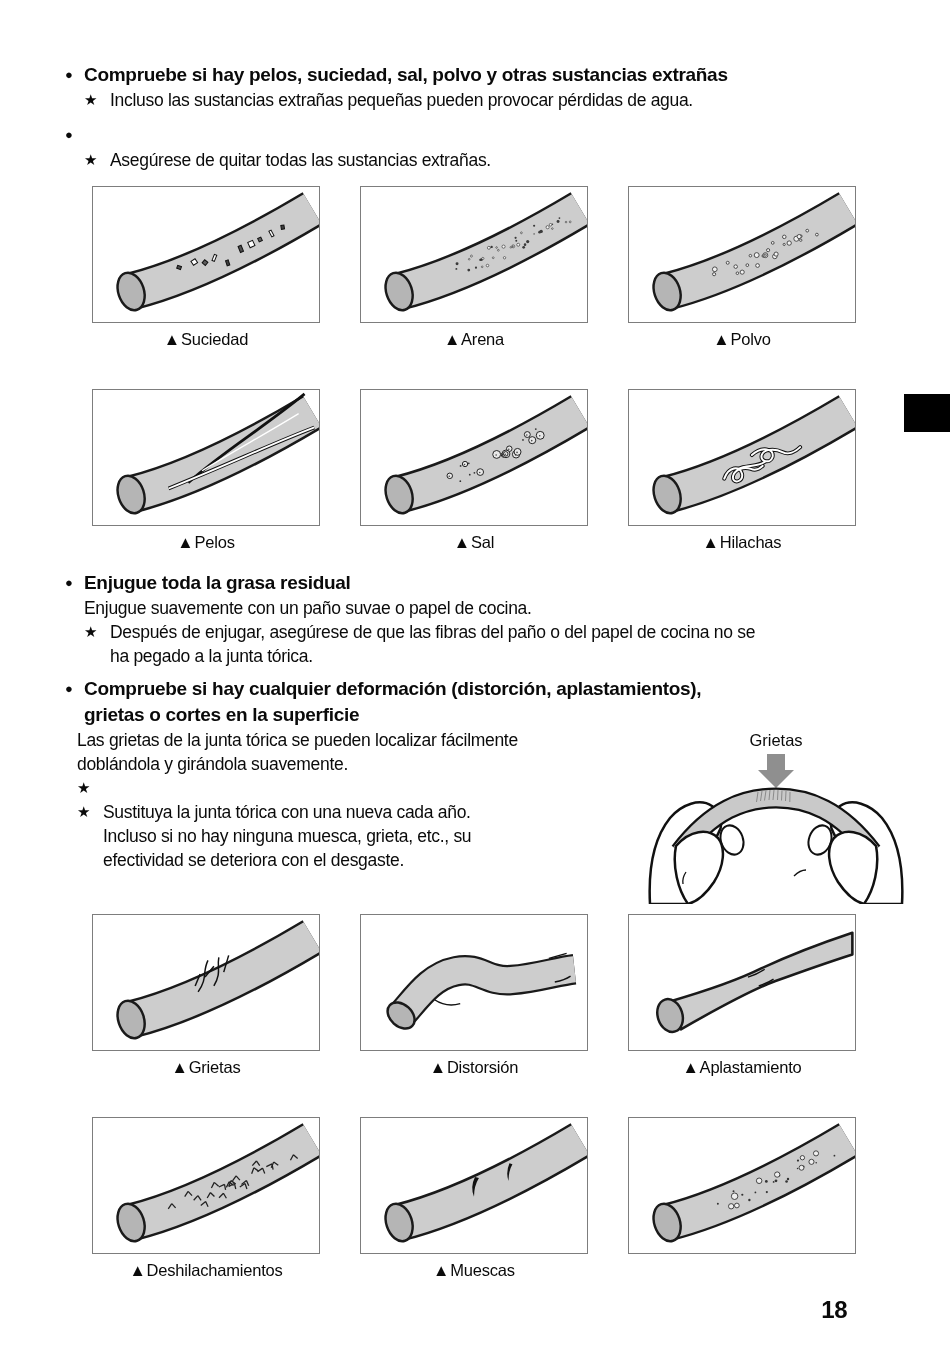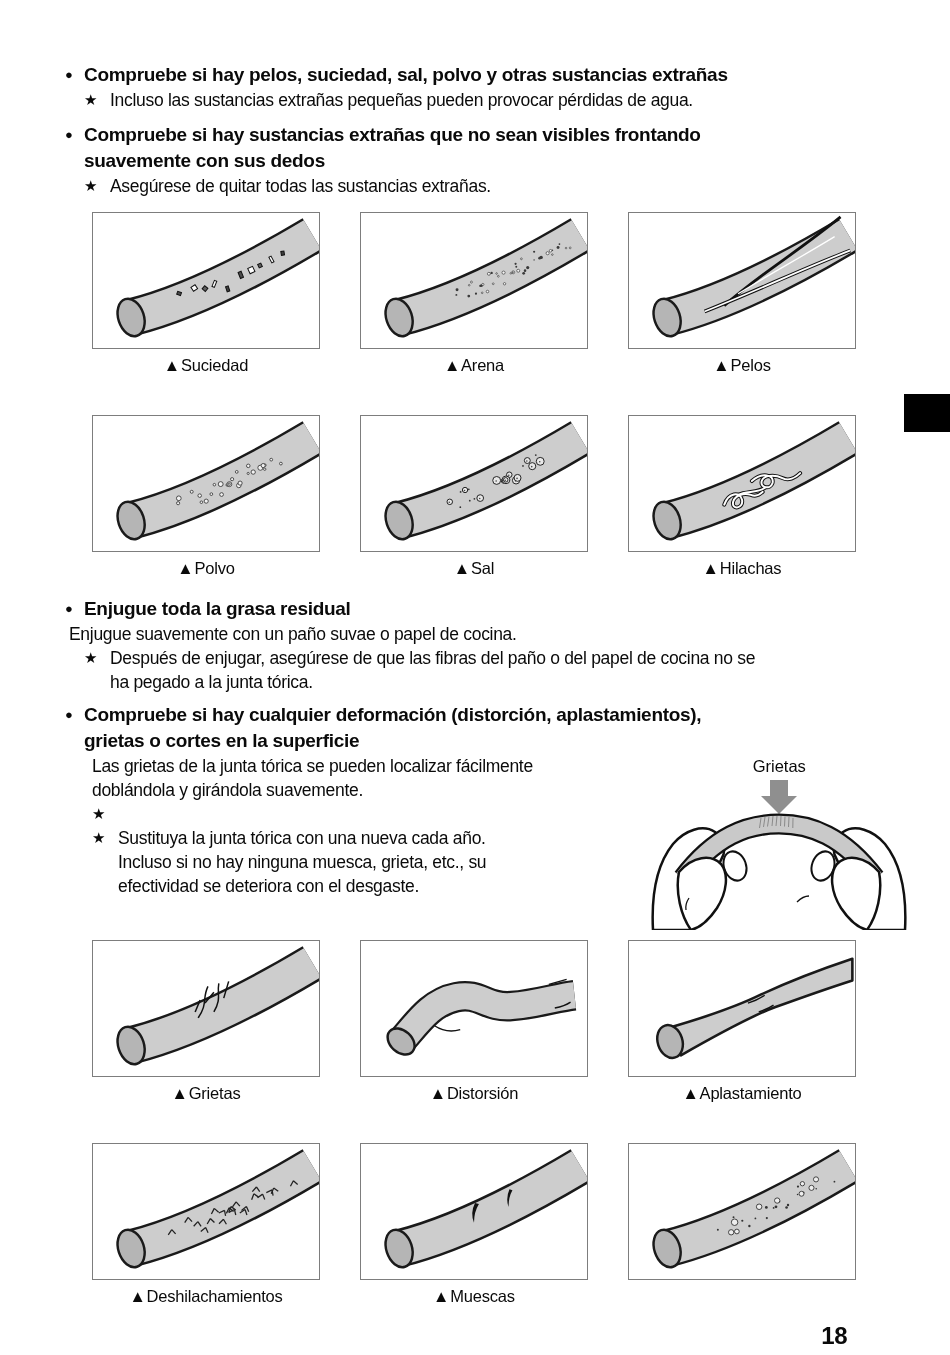--- a/index.html
+++ b/index.html
@@ -5,30 +5,30 @@
   html,body{margin:0;padding:0;background:#fff;}
   .page{position:relative;width:950px;height:1355px;background:#ffffff;overflow:hidden;
         font-family:"Liberation Sans",sans-serif;color:#0a0a0a;}
   .content{padding:62px 40px 0 65px;}
   .sec{margin-bottom:0;}
   .item-head{display:flex;font-weight:bold;font-size:19px;line-height:26px;letter-spacing:-0.3px;}
   .dot{flex:none;width:19px;font-size:13px;line-height:26px;}
   .pre{white-space:pre-line;}
   .note{display:flex;margin-left:19px;font-size:17.5px;line-height:24px;letter-spacing:-0.3px;}
   .star{flex:none;width:26px;font-size:15px;line-height:24px;}
-  .body-text{margin-left:4px;font-size:17.5px;line-height:24px;letter-spacing:-0.3px;}
+  .body-text{margin-left:19px;font-size:17.5px;line-height:24px;letter-spacing:-0.3px;}
   .mb8{margin-bottom:8px;} .mb10{margin-bottom:10px;}
   .fig-grid{display:flex;flex-wrap:wrap;width:794px;margin:14px 0 0 27px;column-gap:55px;row-gap:9px;gap:40px;}
   .fig{width:228px;}
   .fig-box{width:228px;height:137px;box-sizing:border-box;border:1px solid #7d7d7d;background:#fff;}
   .fig-box svg{display:block;}
   .fig-cap{text-align:center;font-size:16.5px;line-height:20px;margin-top:6px;letter-spacing:-0.2px;}
   .tri{padding-right:1px;}
   .grid-mt{margin-top:18px;}
-  .cols{display:flex;margin-left:27px;}
+  .cols{display:flex;margin-left:12px;}
   .col-left{width:548px;}
   .col-left .note{margin-left:0;}
   .col-left .body-text{margin-left:0;}
   .col-right{width:266px;margin-left:18px;text-align:center;padding-top:2px;}
   .grietas-label{font-size:16.5px;line-height:20px;margin-bottom:2px;}
   .page-number{text-align:right;margin:16px 63px 0 0;font-size:24px;font-weight:bold;letter-spacing:-0.5px;}
   .side-tab{position:absolute;right:0;top:394px;width:46px;height:38px;background:#000;}
 </style>
 </head>
 <body>
@@ -45,22 +45,20 @@
       </div>
       <div class="note mb10">
         <span class="star">★</span>
         <span class="pre">Incluso las sustancias extrañas pequeñas pueden provocar pérdidas de agua.</span>
       </div>
     </div>
 
     <div class="sec">
       <div class="item-head">
         <span class="dot">●</span>
-        <span class="pre">Compruebe si hay sustancias extrañas que no sean visibles frontando
-suavemente con sus dedos</span>
       </div>
       <div class="note">
         <span class="star">★</span>
         <span class="pre">Asegúrese de quitar todas las sustancias extrañas.</span>
       </div>
     </div>
 
     <div class="fig-grid" id="grid1">
         <div class="fig">
           <div class="fig-box">
@@ -131,34 +129,20 @@
             </svg>
           </div>
           <div class="fig-cap"><span class="tri">▲</span><span class="pre">Arena</span></div>
         </div>
         <div class="fig">
           <div class="fig-box">
             <svg width="226" height="135" viewBox="0 0 228 137">
               <path d="M38,106 C90,93 155,62 222,22" fill="none" stroke="#1a1a1a" stroke-width="39"></path>
               <path d="M38,106 C90,93 155,62 222,22" fill="none" stroke="#cdcdcd" stroke-width="34"></path>
               <ellipse cx="38" cy="106" rx="13" ry="19.5" transform="rotate(-18 38 106)" fill="#b5b5b5" stroke="#1a1a1a" stroke-width="2.5"></ellipse>
-              <path d="M214,4 C170,40 132,62 96,94" fill="none" stroke="#111" stroke-width="2.8"></path>
-              <path d="M224,38 C182,54 140,74 76,100" fill="none" stroke="#111" stroke-width="3.8"></path>
-              <path d="M224,38 C182,54 140,74 76,100" fill="none" stroke="#fff" stroke-width="1.8"></path>
-              <path d="M208,24 C172,46 142,62 110,82" fill="none" stroke="#fff" stroke-width="1.3"></path>
-            </svg>
-          </div>
-          <div class="fig-cap"><span class="tri">▲</span><span class="pre">Pelos</span></div>
-        </div>
-        <div class="fig">
-          <div class="fig-box">
-            <svg width="226" height="135" viewBox="0 0 228 137">
-              <path d="M38,106 C90,93 155,62 222,22" fill="none" stroke="#1a1a1a" stroke-width="39"></path>
-              <path d="M38,106 C90,93 155,62 222,22" fill="none" stroke="#cdcdcd" stroke-width="34"></path>
-              <ellipse cx="38" cy="106" rx="13" ry="19.5" transform="rotate(-18 38 106)" fill="#b5b5b5" stroke="#1a1a1a" stroke-width="2.5"></ellipse>
               <circle cx="99.5" cy="76.9" r="1.5" fill="#f2f2f2" stroke="#3d3d3d" stroke-width="0.9"></circle>
               <circle cx="156.9" cy="50.6" r="1.8" fill="#f2f2f2" stroke="#3d3d3d" stroke-width="0.9"></circle>
               <circle cx="140.5" cy="64.1" r="1.6" fill="#f2f2f2" stroke="#3d3d3d" stroke-width="0.9"></circle>
               <circle cx="128.9" cy="69.1" r="2.5" fill="#f2f2f2" stroke="#3d3d3d" stroke-width="0.9"></circle>
               <circle cx="114.2" cy="86.4" r="2.1" fill="#f2f2f2" stroke="#3d3d3d" stroke-width="0.9"></circle>
               <circle cx="169.2" cy="52.5" r="2.6" fill="#f2f2f2" stroke="#3d3d3d" stroke-width="0.9"></circle>
               <circle cx="161.9" cy="56.9" r="2.2" fill="#f2f2f2" stroke="#3d3d3d" stroke-width="0.9"></circle>
               <circle cx="135.6" cy="70" r="1.3" fill="#f2f2f2" stroke="#3d3d3d" stroke-width="0.9"></circle>
               <circle cx="137.7" cy="69.2" r="2.5" fill="#f2f2f2" stroke="#3d3d3d" stroke-width="0.9"></circle>
               <circle cx="137.5" cy="69.2" r="1.2" fill="#f2f2f2" stroke="#3d3d3d" stroke-width="0.9"></circle>
@@ -174,20 +158,34 @@
               <circle cx="156.8" cy="58.3" r="1.1" fill="#f2f2f2" stroke="#3d3d3d" stroke-width="0.9"></circle>
               <circle cx="173.7" cy="49.9" r="1.3" fill="#f2f2f2" stroke="#3d3d3d" stroke-width="0.9"></circle>
               <circle cx="172" cy="50.3" r="2.1" fill="#f2f2f2" stroke="#3d3d3d" stroke-width="0.9"></circle>
               <circle cx="86.4" cy="83.5" r="2.4" fill="#f2f2f2" stroke="#3d3d3d" stroke-width="0.9"></circle>
               <circle cx="145.2" cy="56.7" r="1.4" fill="#f2f2f2" stroke="#3d3d3d" stroke-width="0.9"></circle>
               <circle cx="180.2" cy="44.3" r="1.4" fill="#f2f2f2" stroke="#3d3d3d" stroke-width="0.9"></circle>
               <circle cx="109.3" cy="87.5" r="1.3" fill="#f2f2f2" stroke="#3d3d3d" stroke-width="0.9"></circle>
             </svg>
           </div>
           <div class="fig-cap"><span class="tri">▲</span><span class="pre">Polvo</span></div>
+        </div>
+        <div class="fig">
+          <div class="fig-box">
+            <svg width="226" height="135" viewBox="0 0 228 137">
+              <path d="M38,106 C90,93 155,62 222,22" fill="none" stroke="#1a1a1a" stroke-width="39"></path>
+              <path d="M38,106 C90,93 155,62 222,22" fill="none" stroke="#cdcdcd" stroke-width="34"></path>
+              <ellipse cx="38" cy="106" rx="13" ry="19.5" transform="rotate(-18 38 106)" fill="#b5b5b5" stroke="#1a1a1a" stroke-width="2.5"></ellipse>
+              <path d="M214,4 C170,40 132,62 96,94" fill="none" stroke="#111" stroke-width="2.8"></path>
+              <path d="M224,38 C182,54 140,74 76,100" fill="none" stroke="#111" stroke-width="3.8"></path>
+              <path d="M224,38 C182,54 140,74 76,100" fill="none" stroke="#fff" stroke-width="1.8"></path>
+              <path d="M208,24 C172,46 142,62 110,82" fill="none" stroke="#fff" stroke-width="1.3"></path>
+            </svg>
+          </div>
+          <div class="fig-cap"><span class="tri">▲</span><span class="pre">Pelos</span></div>
         </div>
         <div class="fig">
           <div class="fig-box">
             <svg width="226" height="135" viewBox="0 0 228 137">
               <path d="M38,106 C90,93 155,62 222,22" fill="none" stroke="#1a1a1a" stroke-width="39"></path>
               <path d="M38,106 C90,93 155,62 222,22" fill="none" stroke="#cdcdcd" stroke-width="34"></path>
               <ellipse cx="38" cy="106" rx="13" ry="19.5" transform="rotate(-18 38 106)" fill="#b5b5b5" stroke="#1a1a1a" stroke-width="2.5"></ellipse>
               <circle cx="104.9" cy="75.1" r="2.7" fill="#e8e8e8" stroke="#222" stroke-width="1"></circle>
               <circle cx="104.4" cy="75.6" r="0.8" fill="#444"></circle>
               <circle cx="168.1" cy="45.2" r="3.0" fill="#e8e8e8" stroke="#222" stroke-width="1"></circle>

